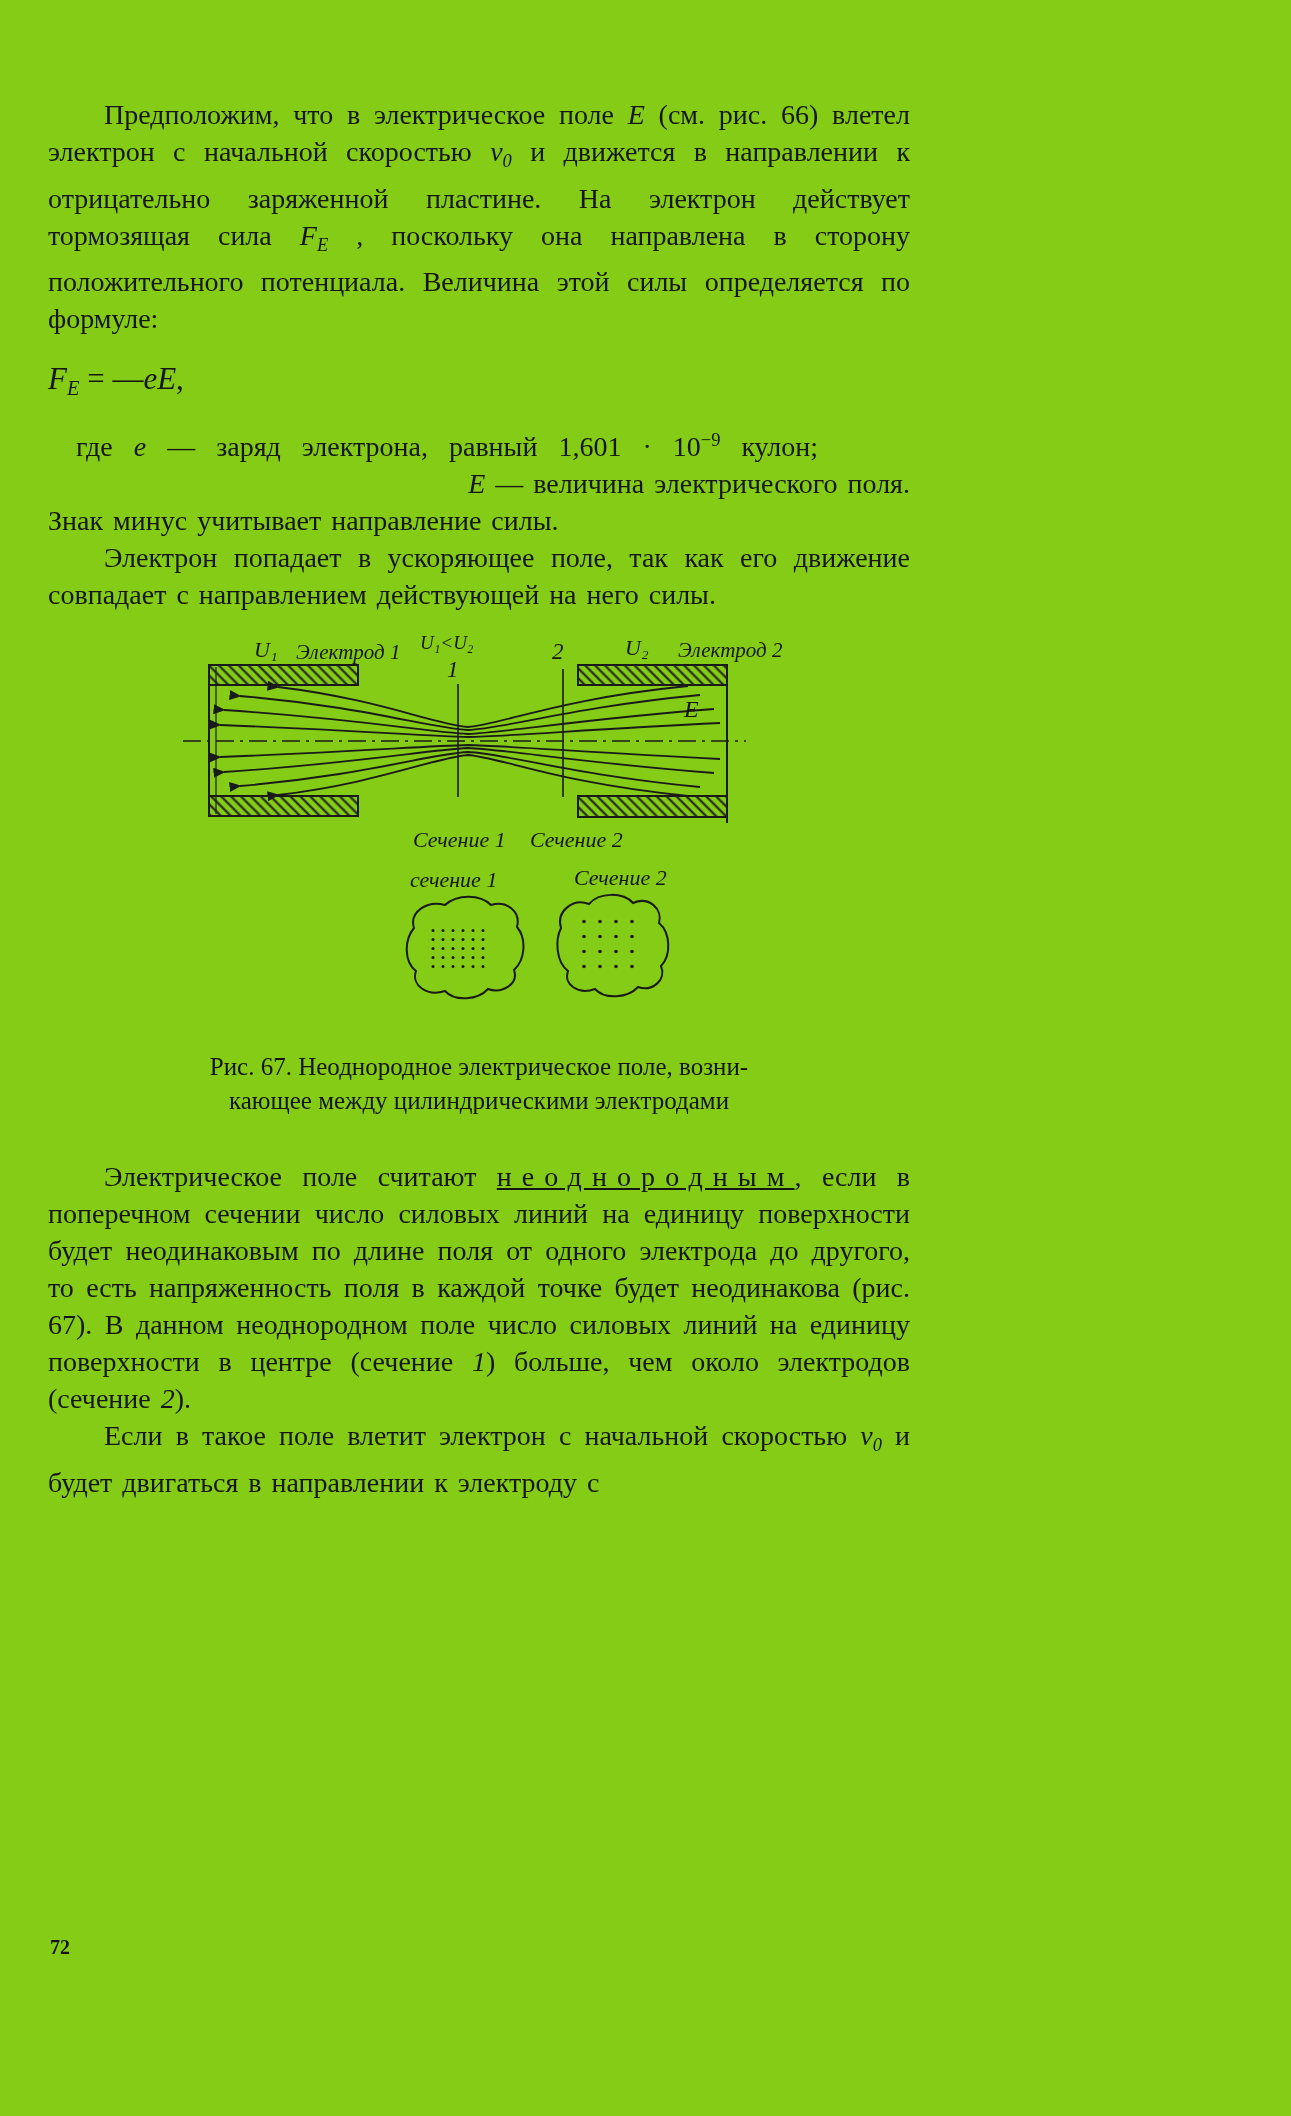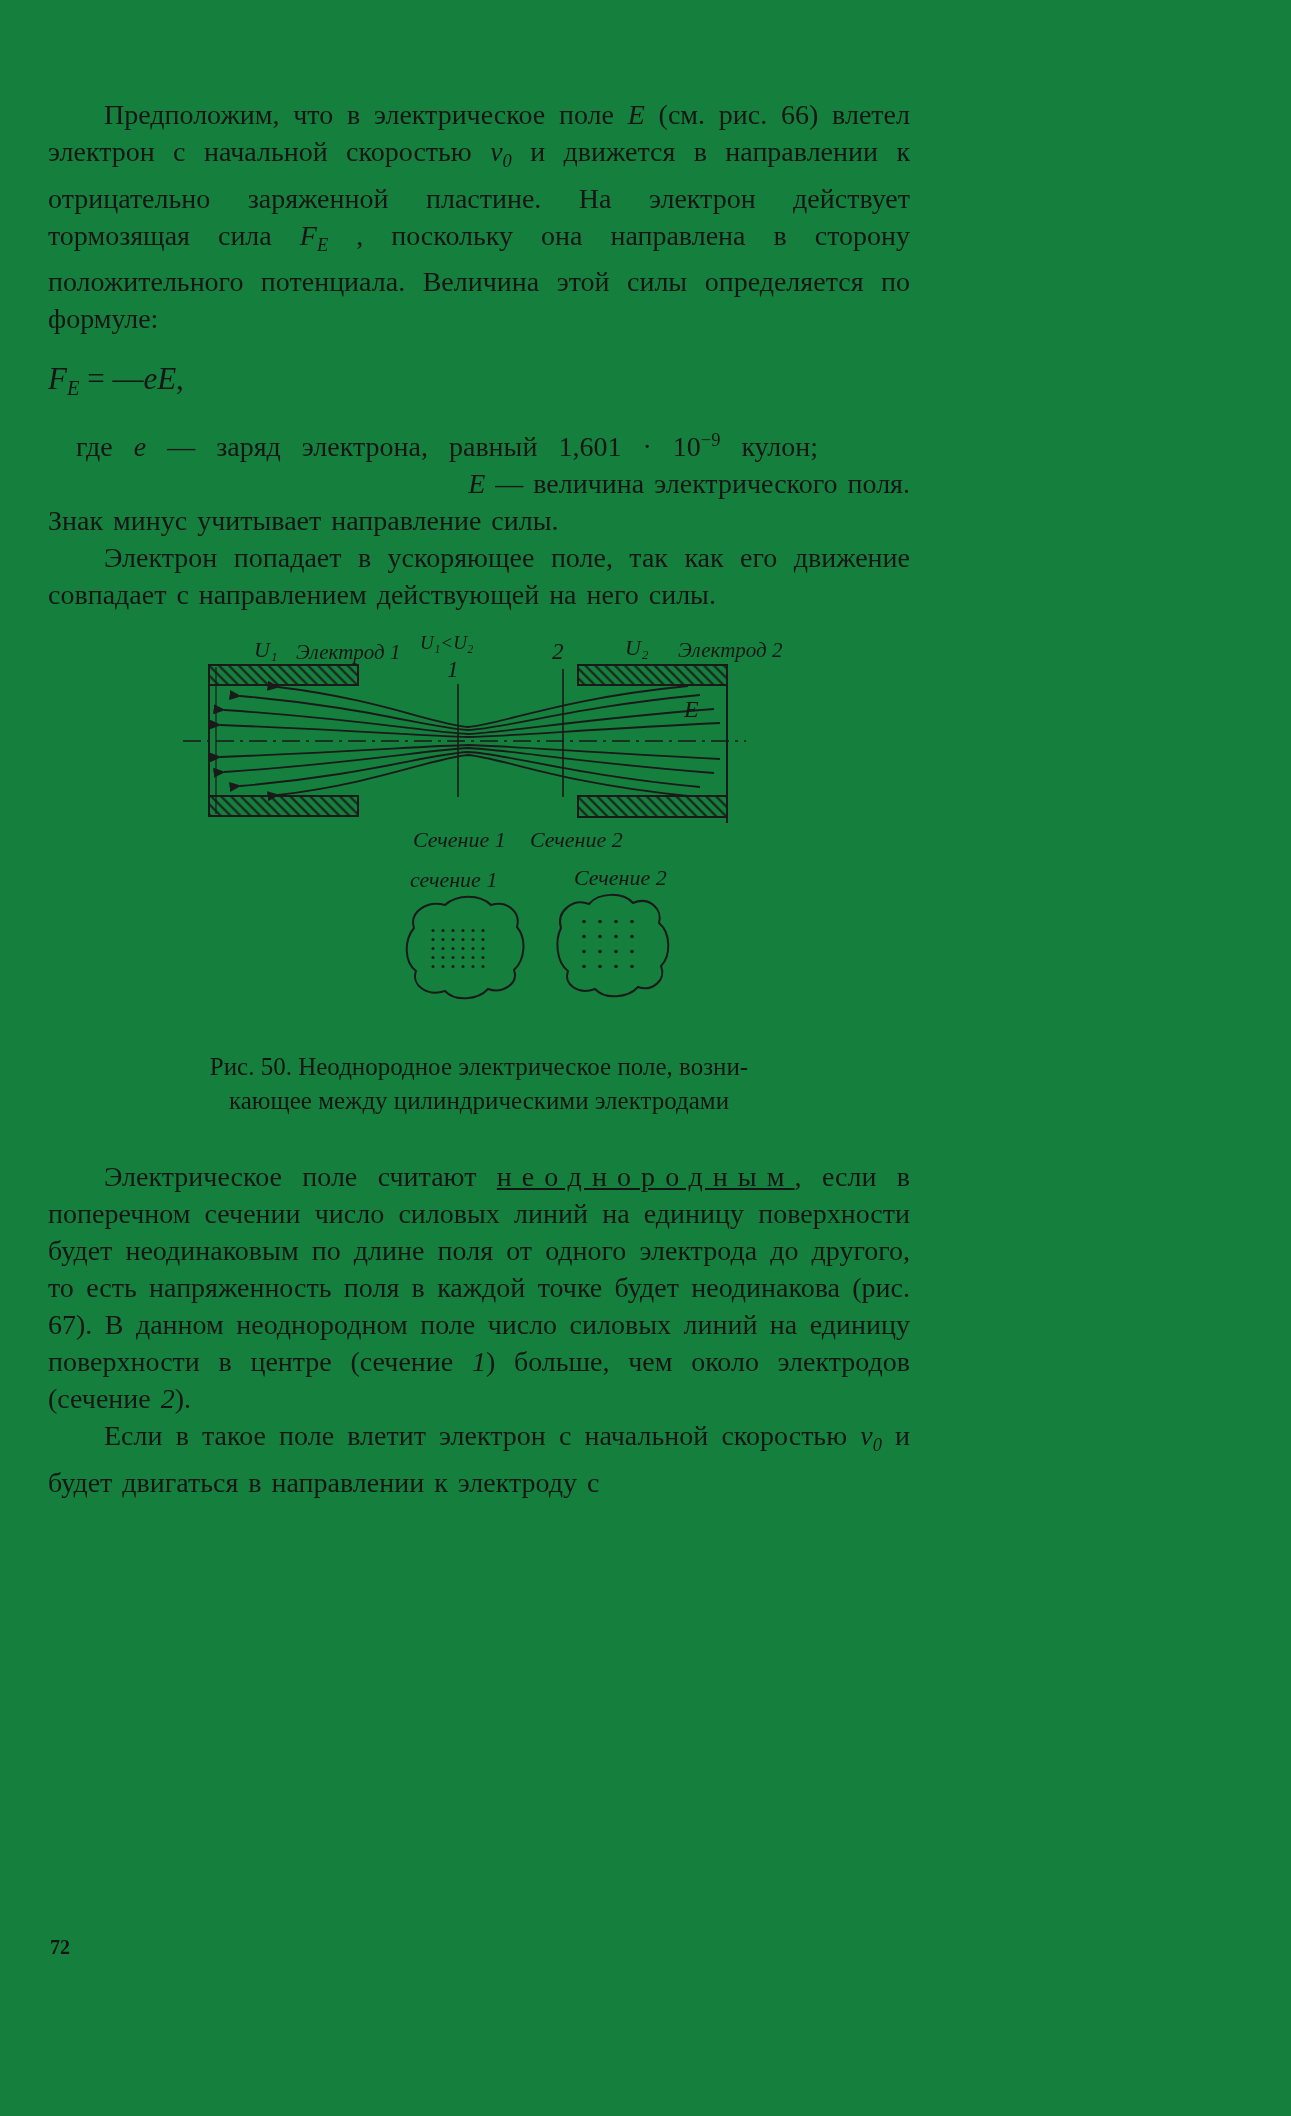--- a/index.html
+++ b/index.html
@@ -1,19 +1,19 @@
 <!DOCTYPE html>
 <html lang="ru"><head>
 <meta charset="utf-8">
 <style>
   html, body { margin: 0; padding: 0; background: #e9e8e4; }
   .page {
     width: 1291px;
     height: 2116px;
-    background: #15803d;
+    background: #84cc16;
     position: relative;
     box-sizing: border-box;
     padding-top: 96px;
     font-family: "Liberation Serif", "DejaVu Serif", serif;
     color: #161616;
     overflow: hidden;
   }
   .text-block { margin-left: 48px; width: 862px; }
   .para {
     font-size: 28px;
@@ -134,21 +134,21 @@
           <rect x="303" y="297" width="58" height="42" fill="url(#dotsDense)"></rect>
         </g>
         <g>
           <path d="M433,299 C428,282 445,269 461,275 C471,263 495,263 505,274 C521,267 535,280 531,294 C543,304 543,327 533,337 C539,351 524,363 510,358 C500,369 477,371 467,360 C451,366 435,356 440,342 C428,333 427,311 433,299 Z" fill="none" stroke="#1a1a1a" stroke-width="2"></path>
           <rect x="449" y="286" width="60" height="55" fill="url(#dotsSparse)"></rect>
         </g>
       </svg>
     </div>
 
     <div class="caption">
-      <div>Рис. 50. Неоднородное электрическое поле, возни-</div>
+      <div>Рис. 67. Неоднородное электрическое поле, возни-</div>
       <div>кающее между цилиндрическими электродами</div>
     </div>
 
     <p class="para" style="margin-top:40px"><span>Электрическое поле считают </span><span class="sp">неоднородным</span><span>, если в поперечном сечении число силовых линий на единицу поверхности будет неодинаковым по длине поля от одного электрода до другого, то есть напряженность поля в каждой точке будет неодинакова (рис. 67). В данном неоднородном поле число силовых линий на единицу поверхности в центре (сечение </span><span class="i">1</span><span>) больше, чем около электродов (сечение </span><span class="i">2</span><span>).</span></p>
     <p class="para"><span>Если в такое поле влетит электрон с начальной скоростью </span><span class="i">v</span><span class="sub">0</span><span> и будет двигаться в направлении к электроду с</span></p>
 
   </div>
 
   <div class="page-number">72</div>
 </div>

